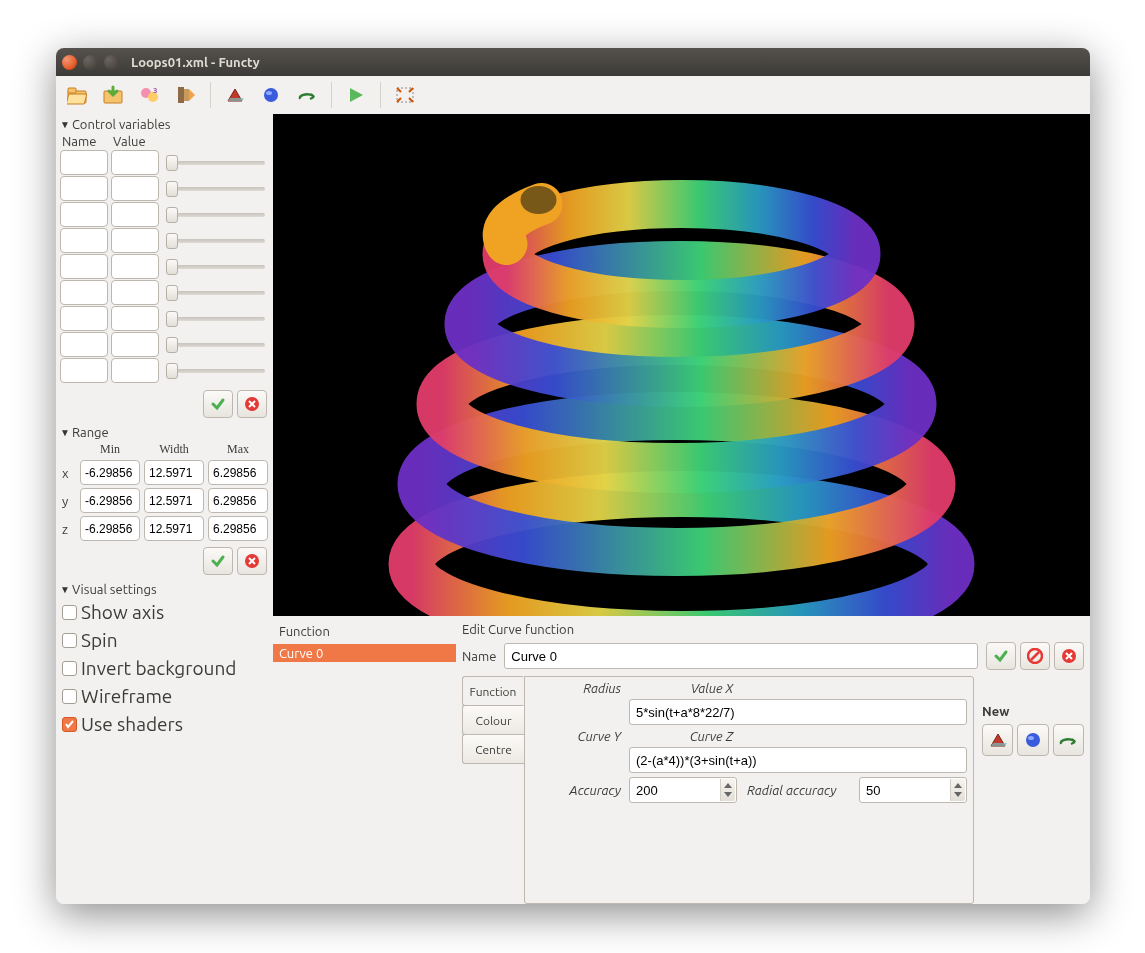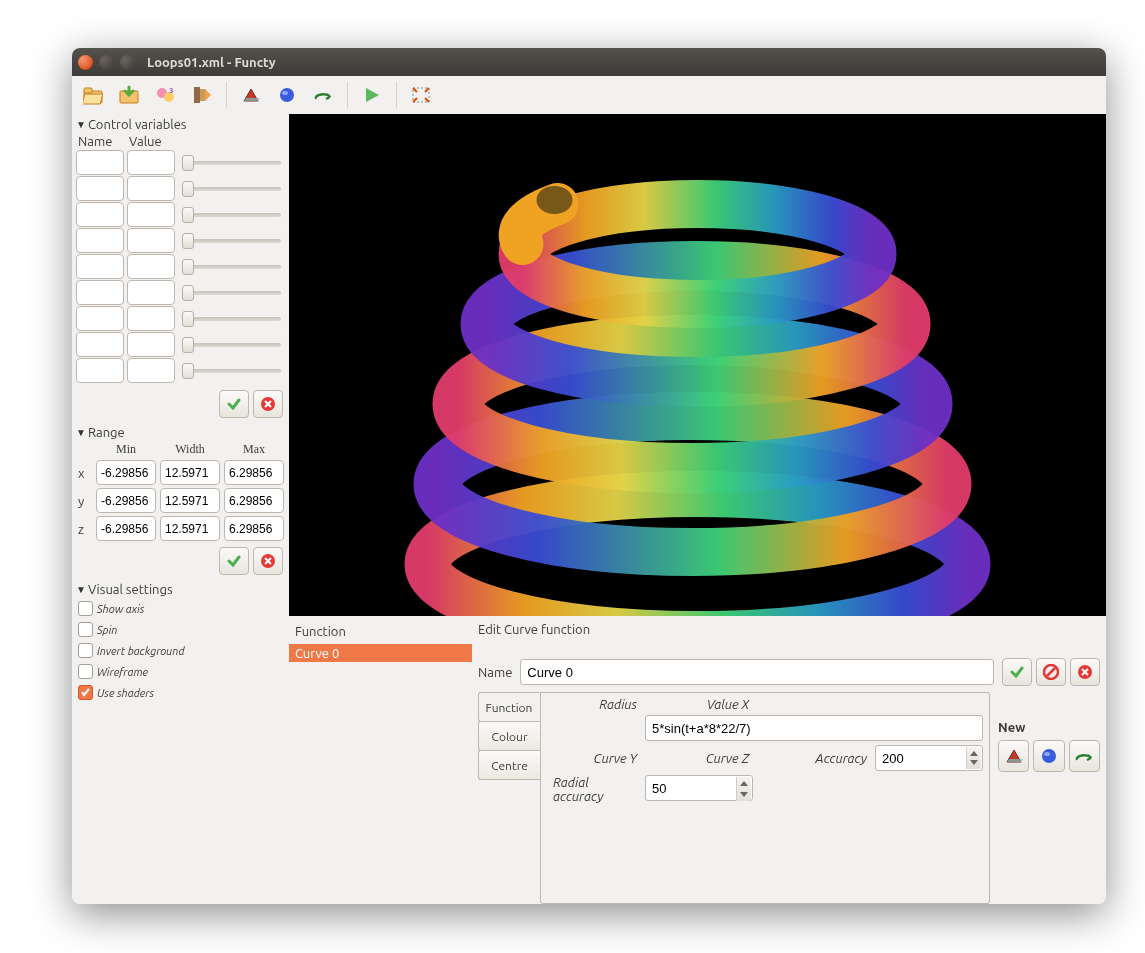--- a/index.html
+++ b/index.html
@@ -1,17 +1,17 @@
 <!DOCTYPE html>
 <html><head>
 <meta charset="utf-8">
 <style>
   * { box-sizing: border-box; margin: 0; padding: 0; }
   body { background: #fff; font-family: "Ubuntu", "Liberation Sans", sans-serif; font-size: 13px; color: #3c3b37; }
-  .shadow-wrap { position: absolute; left: 72px; top: 48px; width: 1034px; height: 856px; border-radius: 8px; box-shadow: 0 10px 40px rgba(0,0,0,0.45); overflow: hidden; background:#f2f1f0;}
+  .shadow-wrap { position: absolute; left: 56px; top: 48px; width: 1034px; height: 856px; border-radius: 8px; box-shadow: 0 10px 40px rgba(0,0,0,0.45); overflow: hidden; background:#f2f1f0;}
   .titlebar { height: 28px; background: linear-gradient(to bottom, #55514c, #3c3b37); display: flex; align-items: center; padding: 0 6px; gap: 6px; color: #dfdbd2; font-weight: bold; font-size: 13px; }
   .tb-btn { width: 15px; height: 15px; border-radius: 50%; display:inline-block; }
   .tb-close { background: radial-gradient(circle at 30% 30%, #f79674, #e55f2b 60%, #8f2d0a); }
   .tb-min { background: radial-gradient(circle at 30% 30%, #6a655e, #4a463f 70%); }
   .tb-max { background: radial-gradient(circle at 30% 30%, #6a655e, #4a463f 70%); }
   .window-body { position:absolute; top:28px; left:0; right:0; bottom:0; background: #f2f1f0; display:flex; flex-direction:column; }
 
   .toolbar { height: 38px; padding: 4px 6px; display:flex; align-items:center; gap:4px; }
   .toolbar .tool { width: 32px; height:30px; display:flex; align-items:center; justify-content:center; border:1px solid transparent; border-radius:3px; }
   .toolbar .sep { width:1px; height:26px; background: #d6d2cb; margin: 0 4px; }
@@ -32,34 +32,34 @@
   .slider-track { flex:1; height:4px; background: linear-gradient(to bottom,#c7c2bb,#dedbd4); border-radius:2px; margin:0 4px; position:relative;}
   .slider-thumb { position:absolute; left:0; top:-6px; width:12px; height:16px; border-radius:3px; background:linear-gradient(to bottom,#fbfaf8,#e3dfd8); border:1px solid #b5afa6;}
   .btn-row { display:flex; justify-content:flex-end; gap:4px; padding:4px 2px;}
   .icon-btn { width:30px; height:28px; border:1px solid #bdb7af; border-radius:4px; background:linear-gradient(to bottom,#fbfaf8,#e8e5de); display:flex; align-items:center; justify-content:center;}
 
   .range-grid { display:grid; grid-template-columns: 14px 60px 60px 60px; gap:3px 4px; padding:0 2px;}
   .range-grid input { width:100%; height:25px; border:1px solid #bdb7af; border-radius:4px; background:#fff; padding:0 4px; font-size:12px;}
   .range-grid .hd { text-align:center; font-size:12px;font-family:Liberation Serif, serif;}
   .range-grid .axis { font-size:13px; display:flex;align-items:center;}
 
-  .chk-row { display:flex; align-items:center; gap:4px; padding:2px 0 2px 2px; font-size:11px;font-style:italic;}
+  .chk-row { display:flex; align-items:center; gap:4px; padding:2px 0 2px 2px; font-size:19px;}
   .chk { width:15px; height:15px; border:1px solid #a59e94; border-radius:3px; background:#fff; display:inline-flex; align-items:center; justify-content:center;}
   .chk.checked { background:#f07746; border-color:#d35a25;}
   .chk.checked svg { display:block;}
   .chk svg{display:none;}
 
   
   .func-list { width:183px; border-right:none; }
   .func-list-header { padding:8px 6px 6px 6px; font-size:13px; }
   .func-item { padding:2px 6px; font-size:13px; cursor:default;}
   .func-item.sel { background:#f07746; color:#fff;}
 
   .editor { flex:1; display:flex; flex-direction:column; padding:6px 6px 0 6px; min-width:0;}
-  .editor-header { font-size:13px; margin-bottom:22px;}
+  .editor-header { font-size:13px; margin-bottom:6px;}
   .name-row { display:flex; align-items:center; gap:8px; margin-bottom:6px;}
   .name-row input { flex:1; height:26px; border:1px solid #bdb7af; border-radius:3px; background:#fff; padding:0 6px; font-size:13px;}
   .name-btns { display:flex; gap:4px;}
   .tab-col { width:62px; display:flex; flex-direction:column;}
   .tab-btn { height:30px; border:1px solid #bdb7af; background:linear-gradient(to bottom,#fbfaf8,#ece9e2); border-radius:3px 0 0 3px; margin-bottom:-1px; display:flex; align-items:center; justify-content:center; font-size:12px; padding: 0 4px; border-right:none;}
   .tab-btn.active { background:#f2f1f0; border-right:1px solid #f2f1f0; position:relative; z-index:2;}
   .tab-body-wrap { display:flex; flex:1;}
   .fields { flex:1; border:1px solid #bdb7af; border-radius:0 3px 3px 3px; padding:4px 6px; display:grid; grid-template-columns: 94px 1fr 114px 1fr; gap:4px 4px; align-content:start; font-size:13px; background:#f2f1f0;}
   .fields .lbl { text-align:right; padding-right:4px; align-self:center;font-style:italic;}
   .fields .wide { grid-column: 2 / 5; }
@@ -376,20 +376,21 @@
                 <div class="tab-btn active">Function</div>
                 <div class="tab-btn">Colour</div>
                 <div class="tab-btn">Centre</div>
               </div>
               <div class="fields">
                 <span class="lbl">Radius</span>
                 <span class="lbl">Value X</span>
                 <input class="wide" value="5*sin(t+a*8*22/7)" style="">
                 <span class="lbl">Curve Y</span>
                 <span class="lbl">Curve Z</span>
+                <input class="wide" value="(2-(a*4))*(3+sin(t+a))" style="">
                 <span class="lbl">Accuracy</span>
                 <span class="spin-wrap"><input style="width: 100%; padding-right: 18px;" value="200"><span class="spin-down"></span></span>
                 <span class="lbl" style="text-align:left;padding-left:6px;">Radial accuracy</span>
                 <span class="spin-wrap"><input style="width: 100%; padding-right: 18px;" value="50"><span class="spin-down"></span></span>
               </div>
               <div class="new-col">
                 <div class="new-label">New</div>
                 <div class="new-btns">
                   <div class="icon-btn">
                       <svg width="20" height="18">

